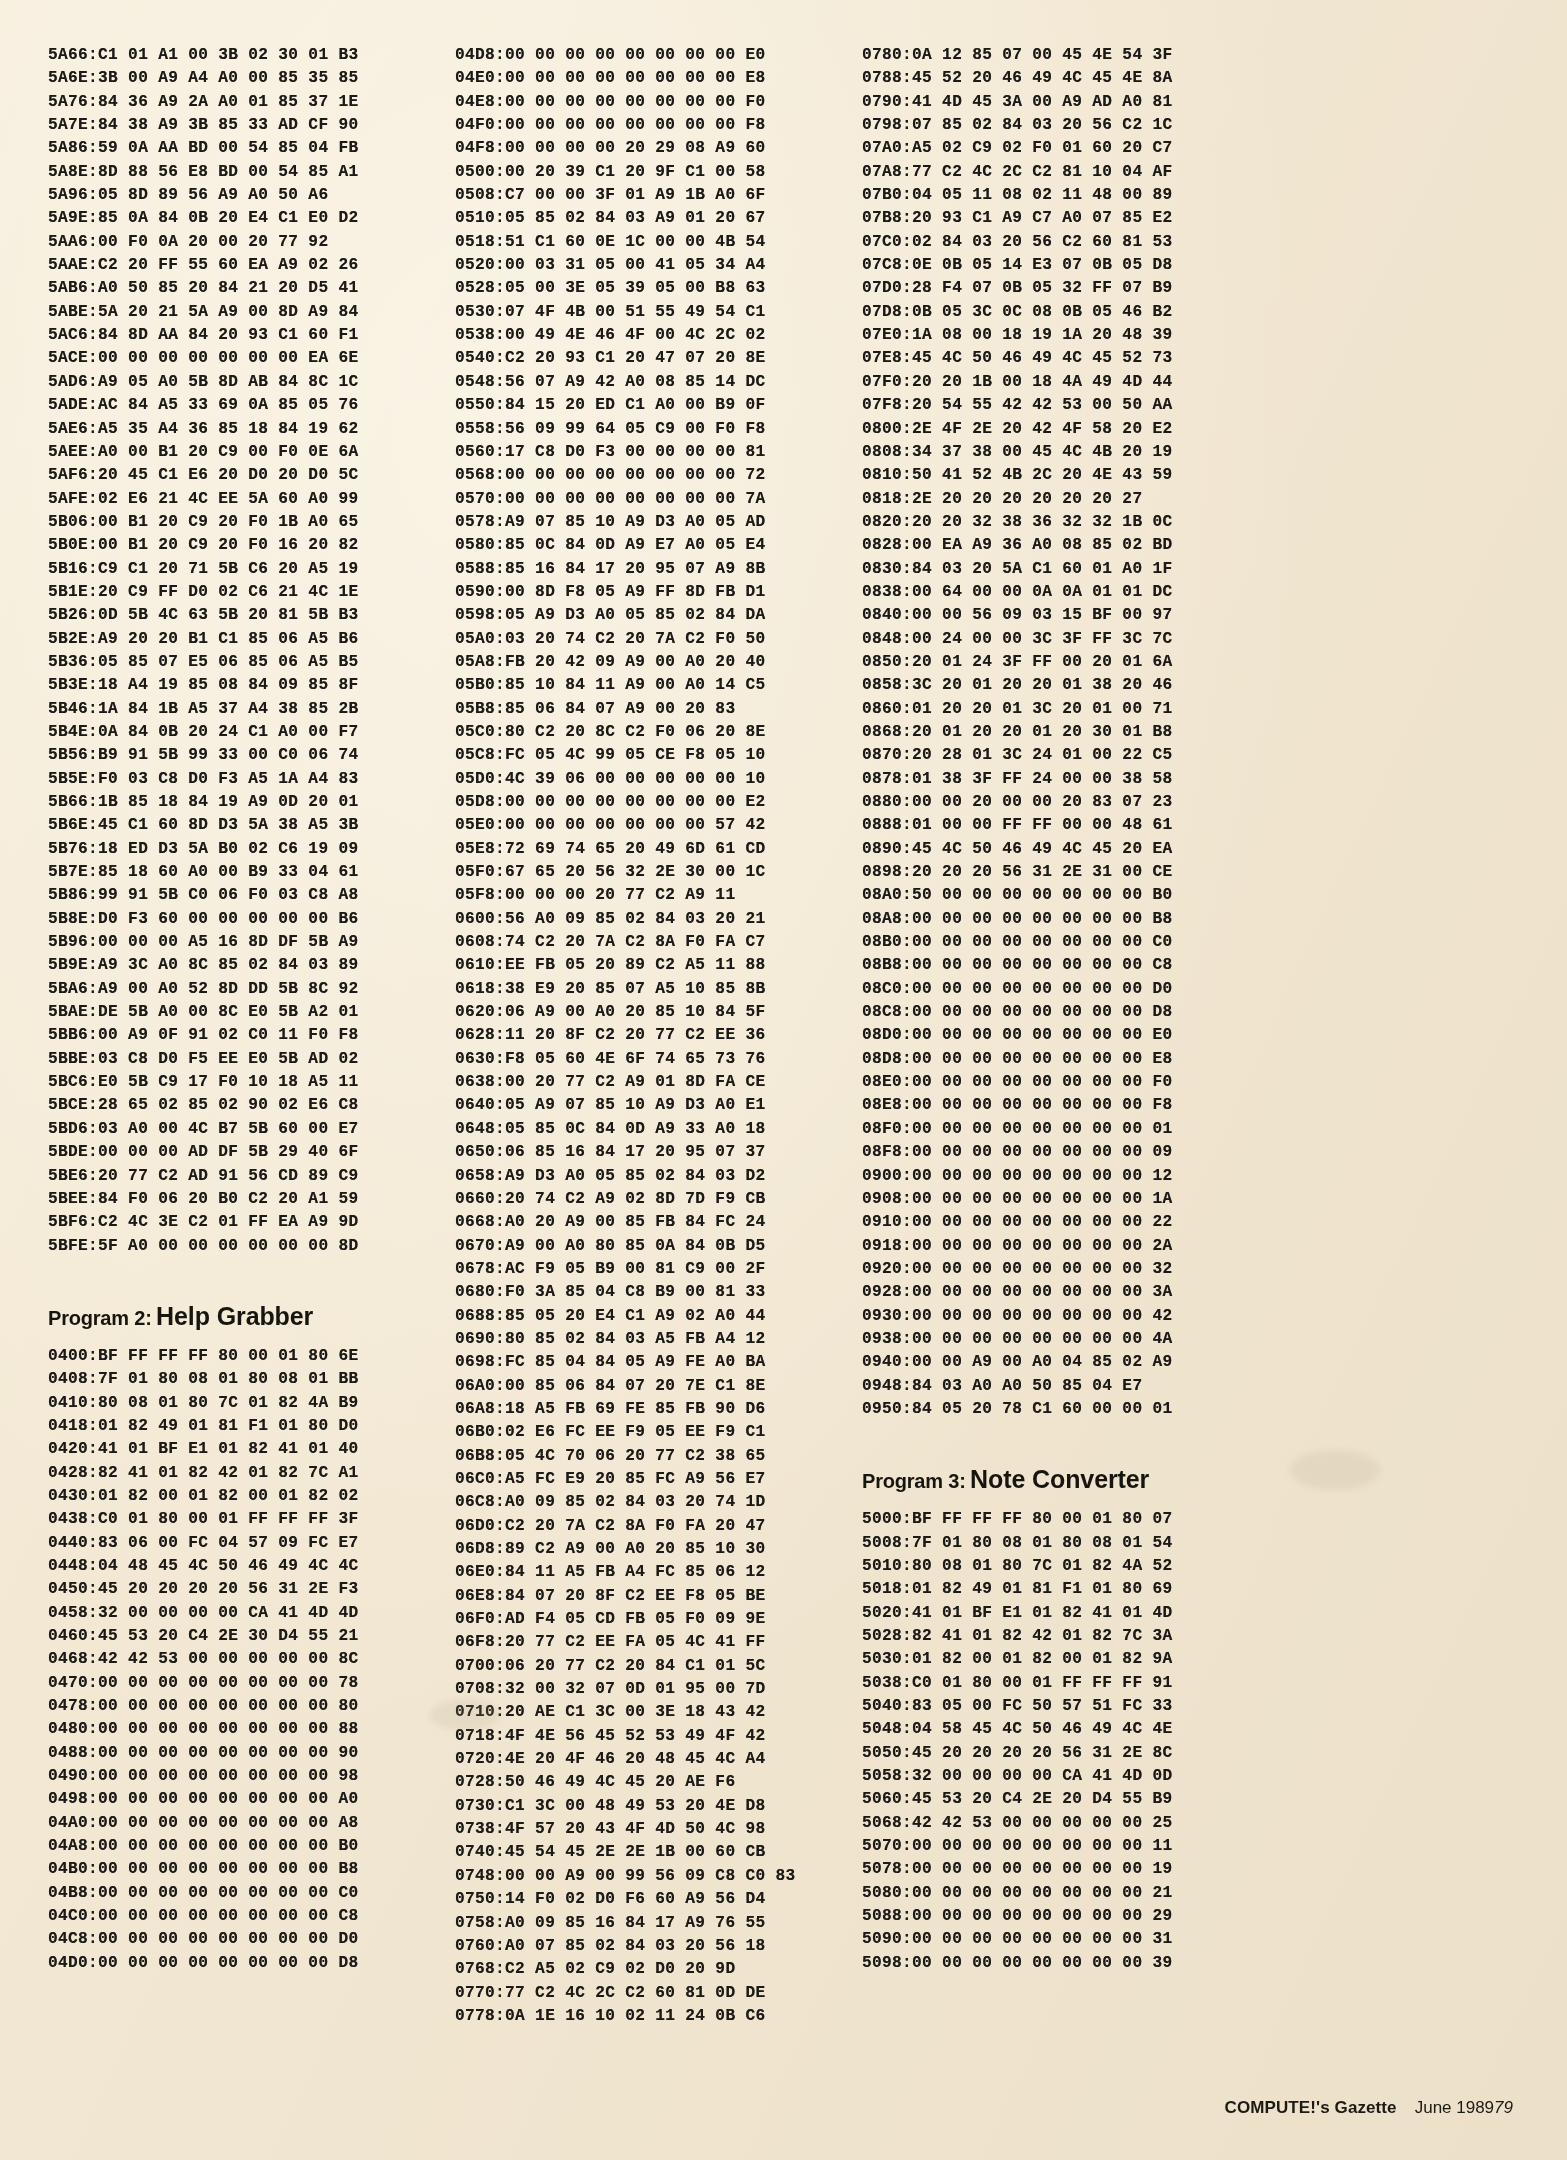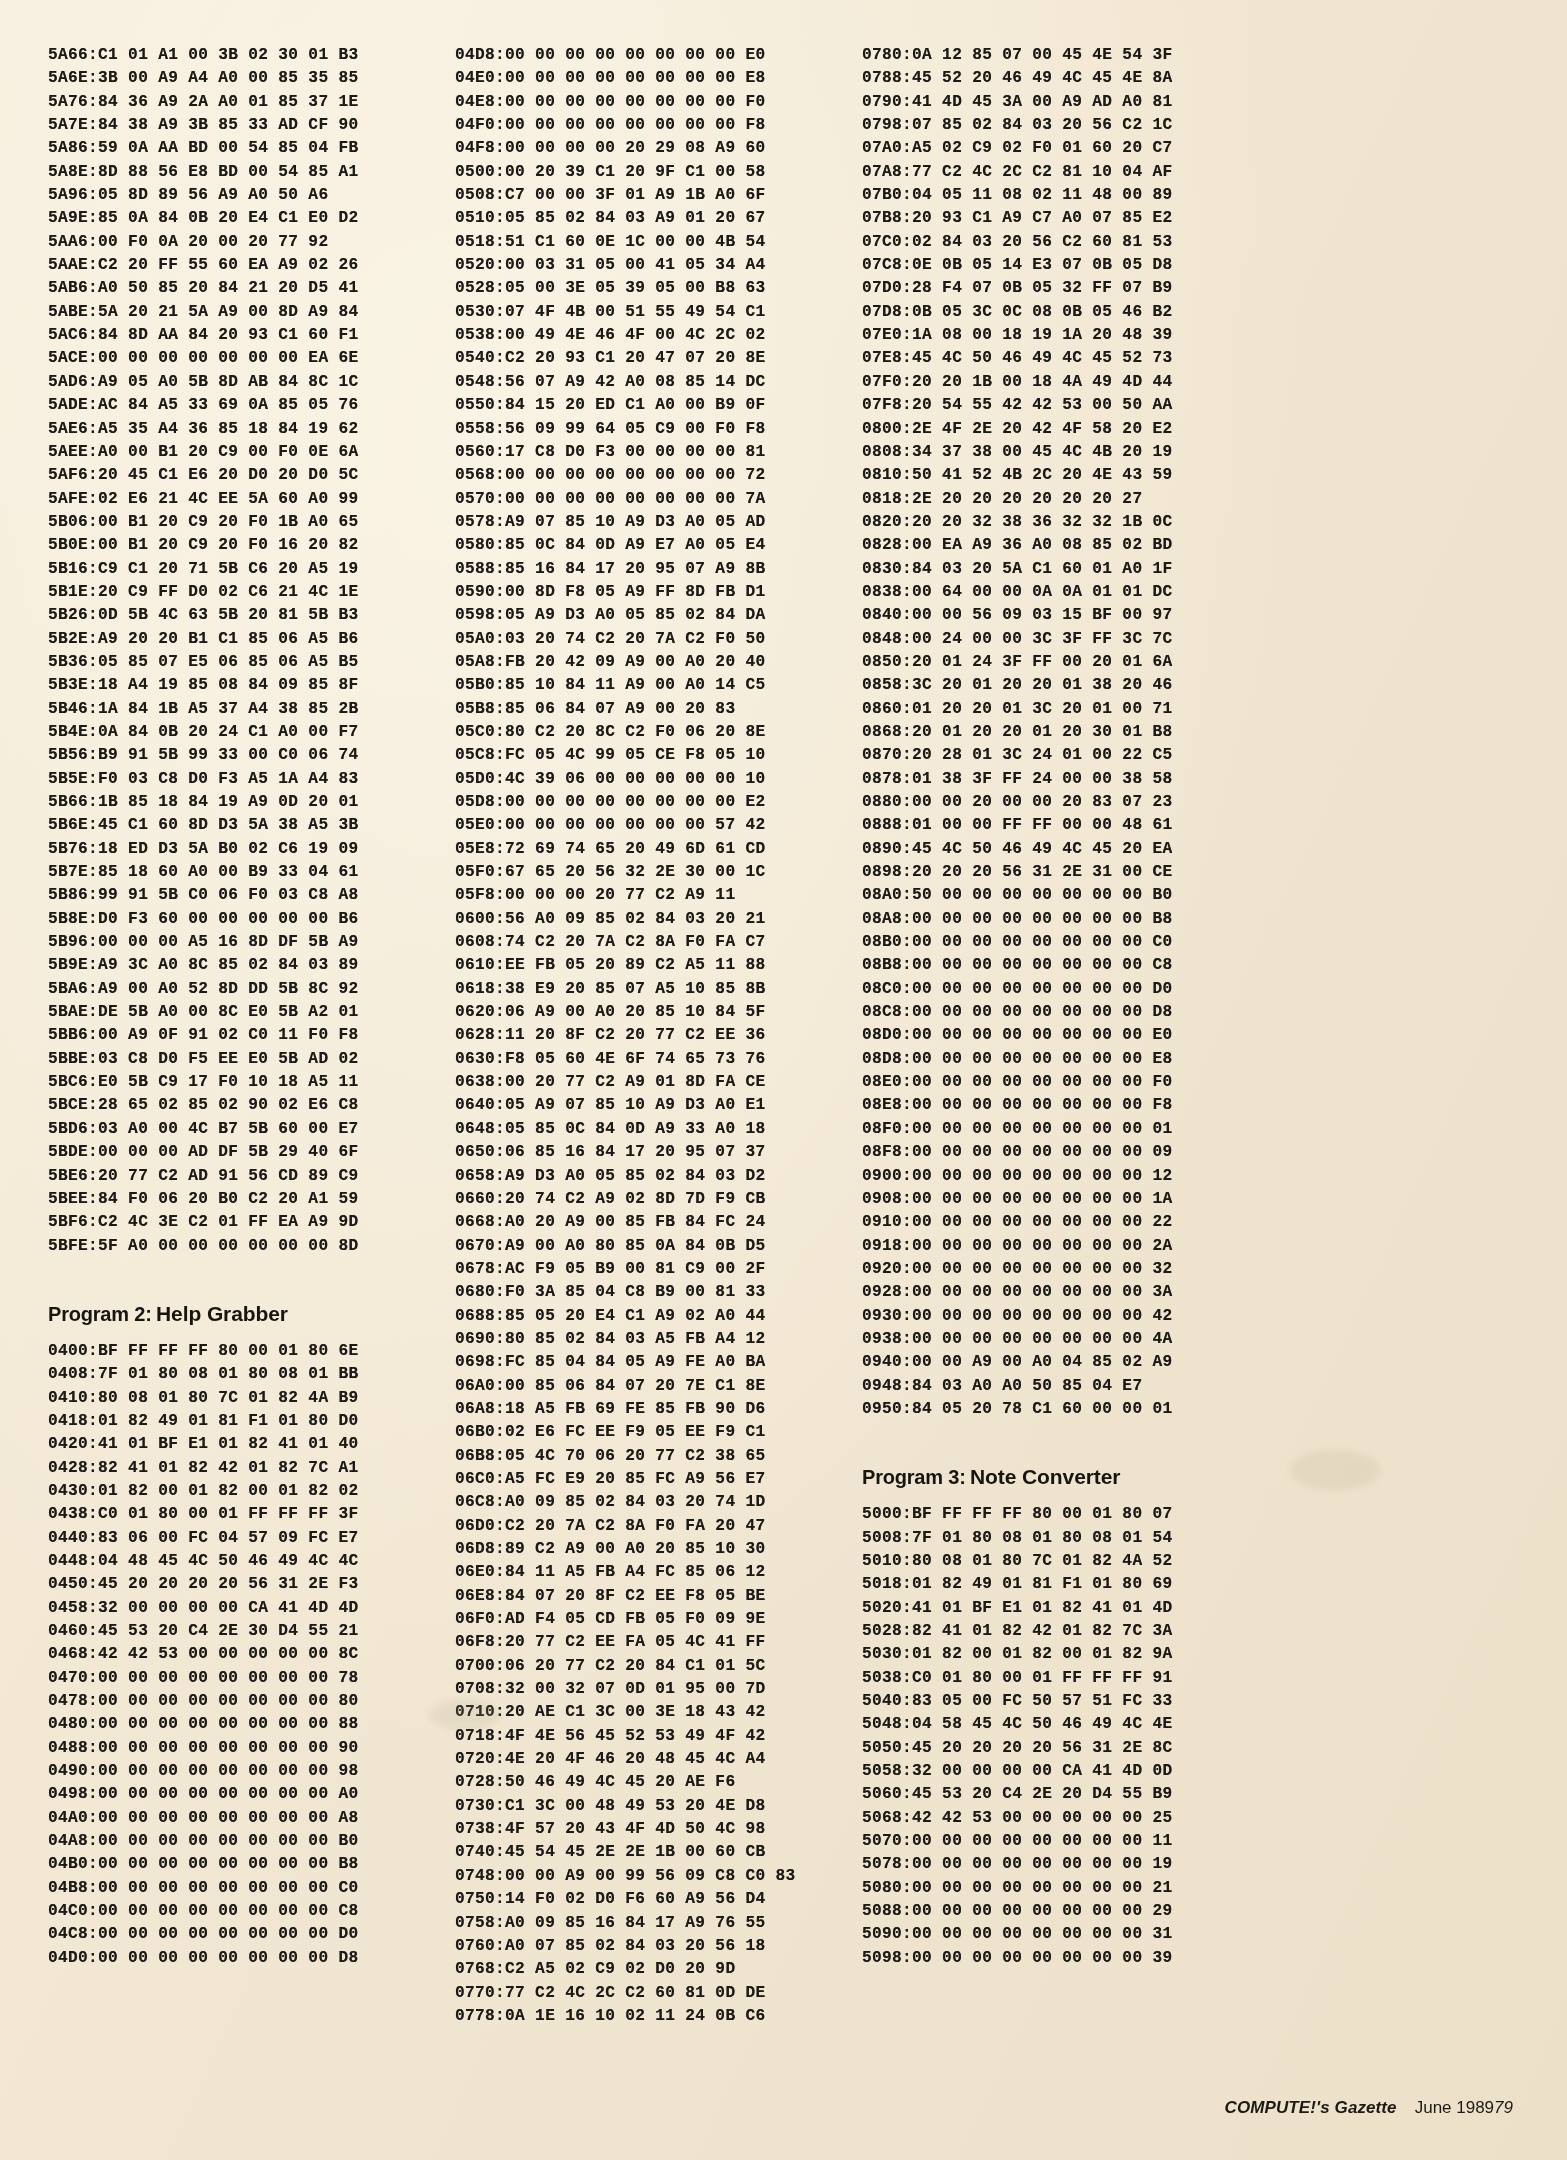--- a/index.html
+++ b/index.html
@@ -59,38 +59,37 @@
     color: #16150f;
     white-space: nowrap;
   }
   .prog-title .big {
     font-size: 20px;
     font-weight: 700;
     letter-spacing: -0.2px;
     font-stretch: condensed;
   }
   .prog-title .small {
-    font-size: 21px;
+    font-size: 25px;
     font-weight: 700;
     letter-spacing: -0.1px;
   }
   .spacer-before-title { height: 44px; }
   .spacer-after-title { height: 14px; }
 
   .footer {
     position: absolute;
     right: 54px;
     bottom: 42px;
     font-family: "Liberation Sans", sans-serif;
     font-size: 17px;
     color: #1c1a15;
     white-space: nowrap;
   }
   .footer .mag {
-    font-style: italic;
     font-weight: 700;
     letter-spacing: 0.1px;
     margin-left: 8px;
   }
   .footer .issue {
     font-weight: 400;
     margin-left: 18px;
   }
   .footer .pageno {
     font-weight: 400;

